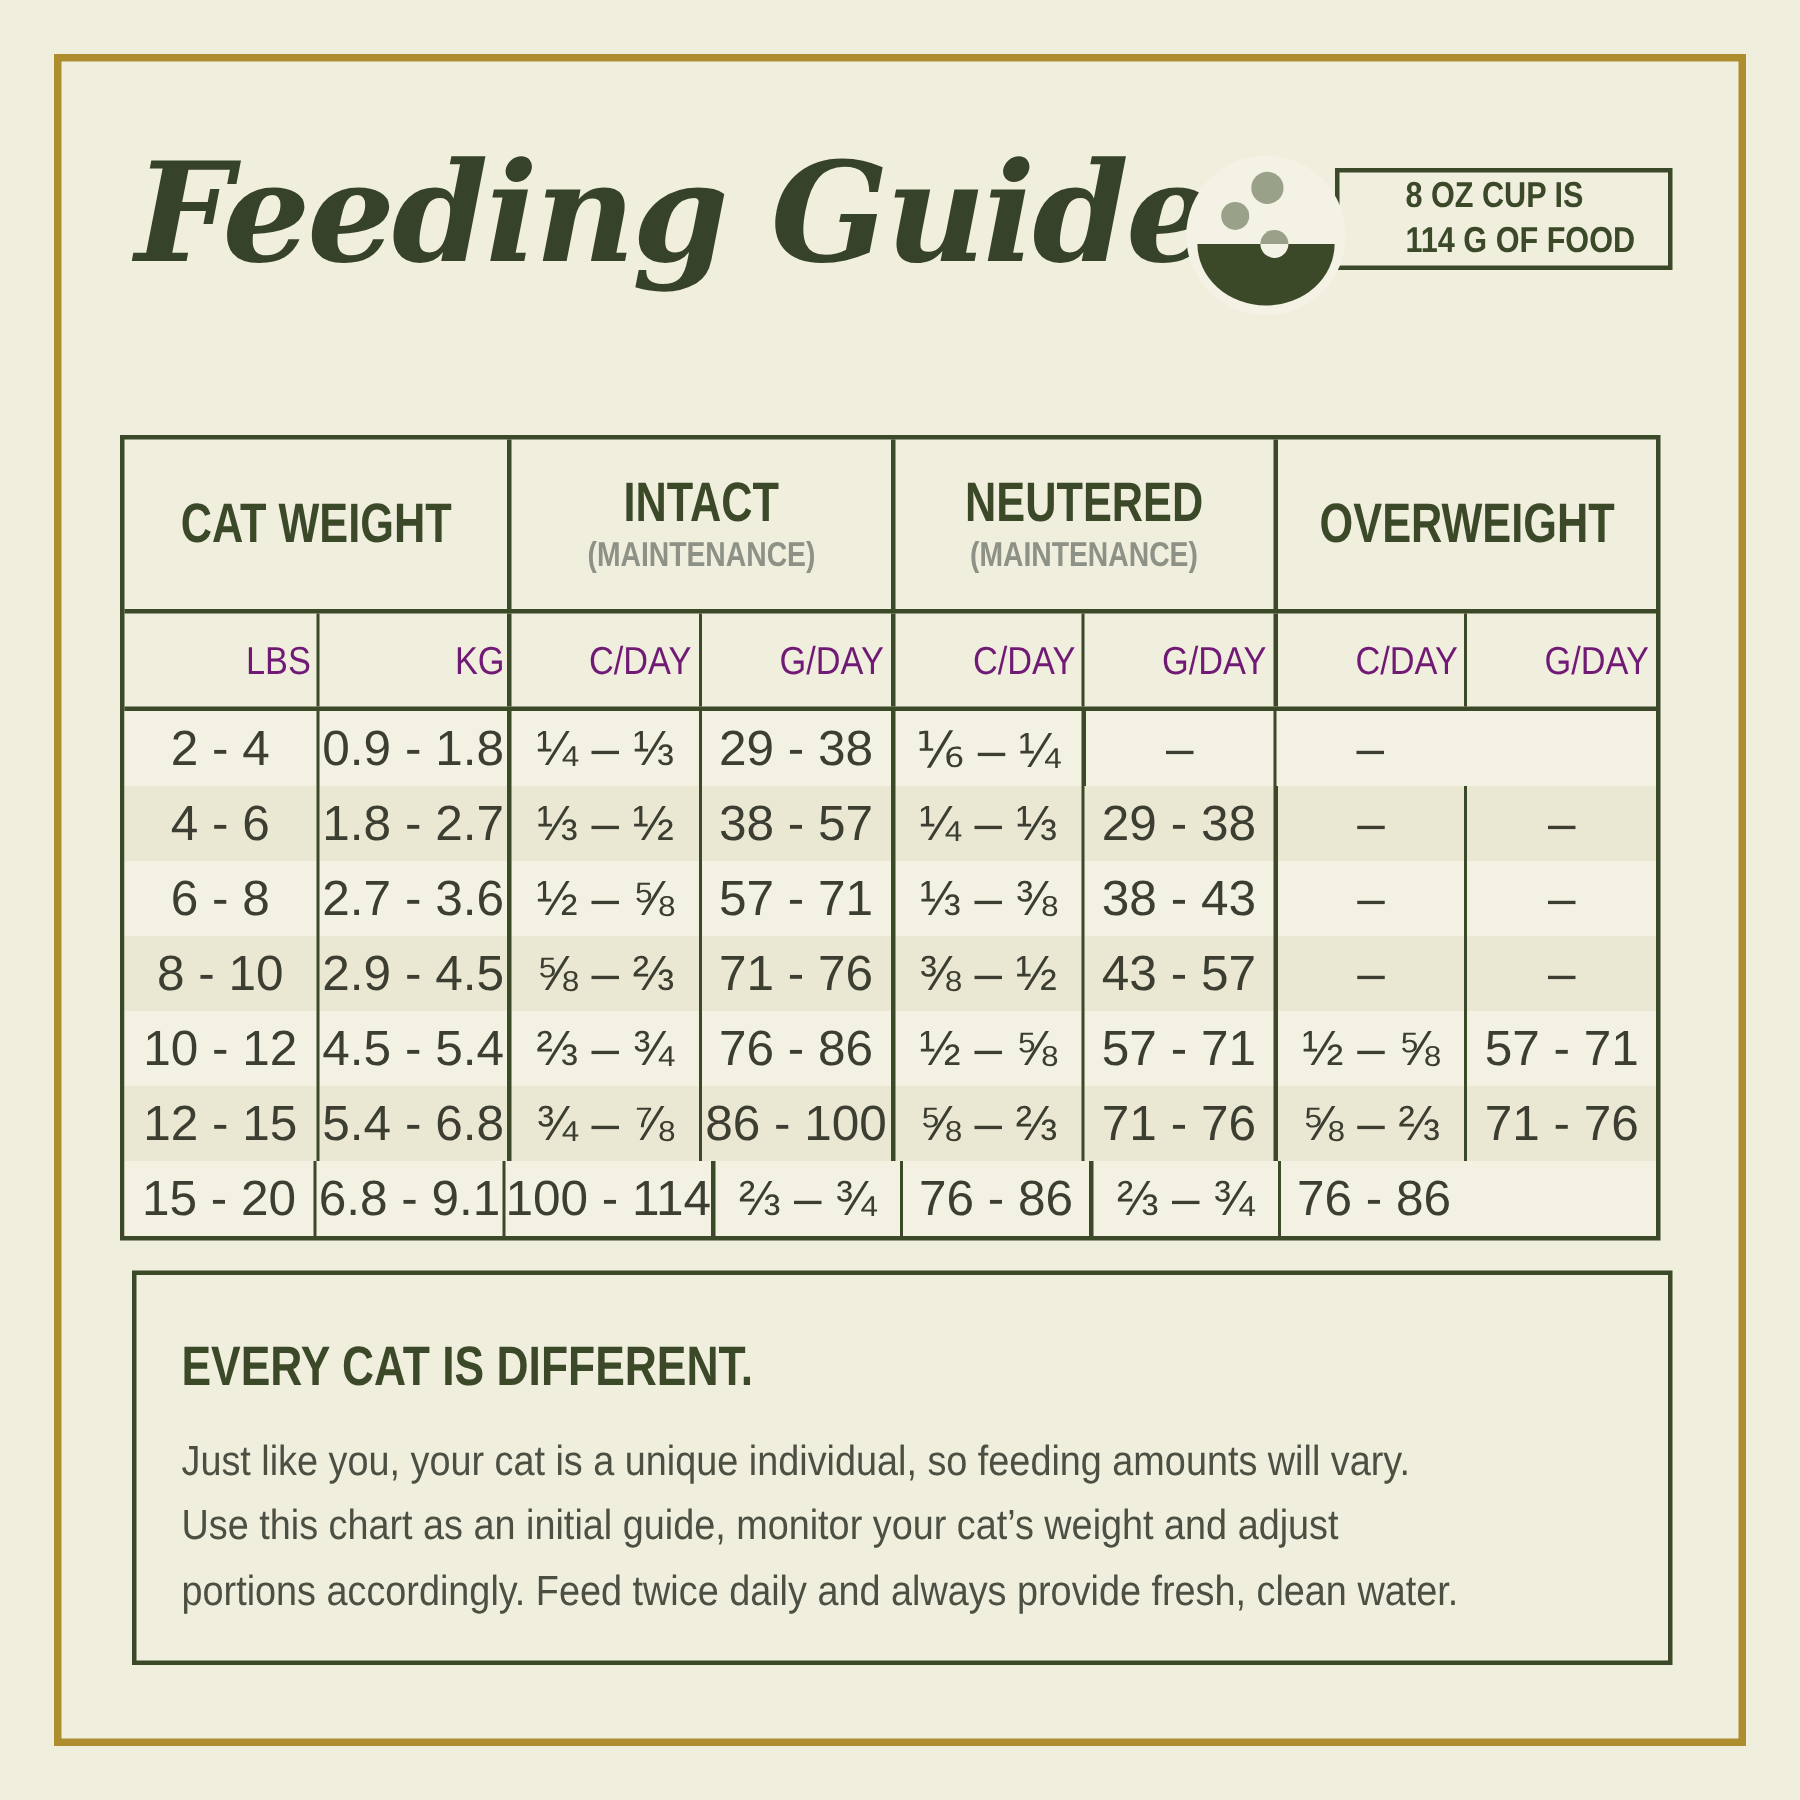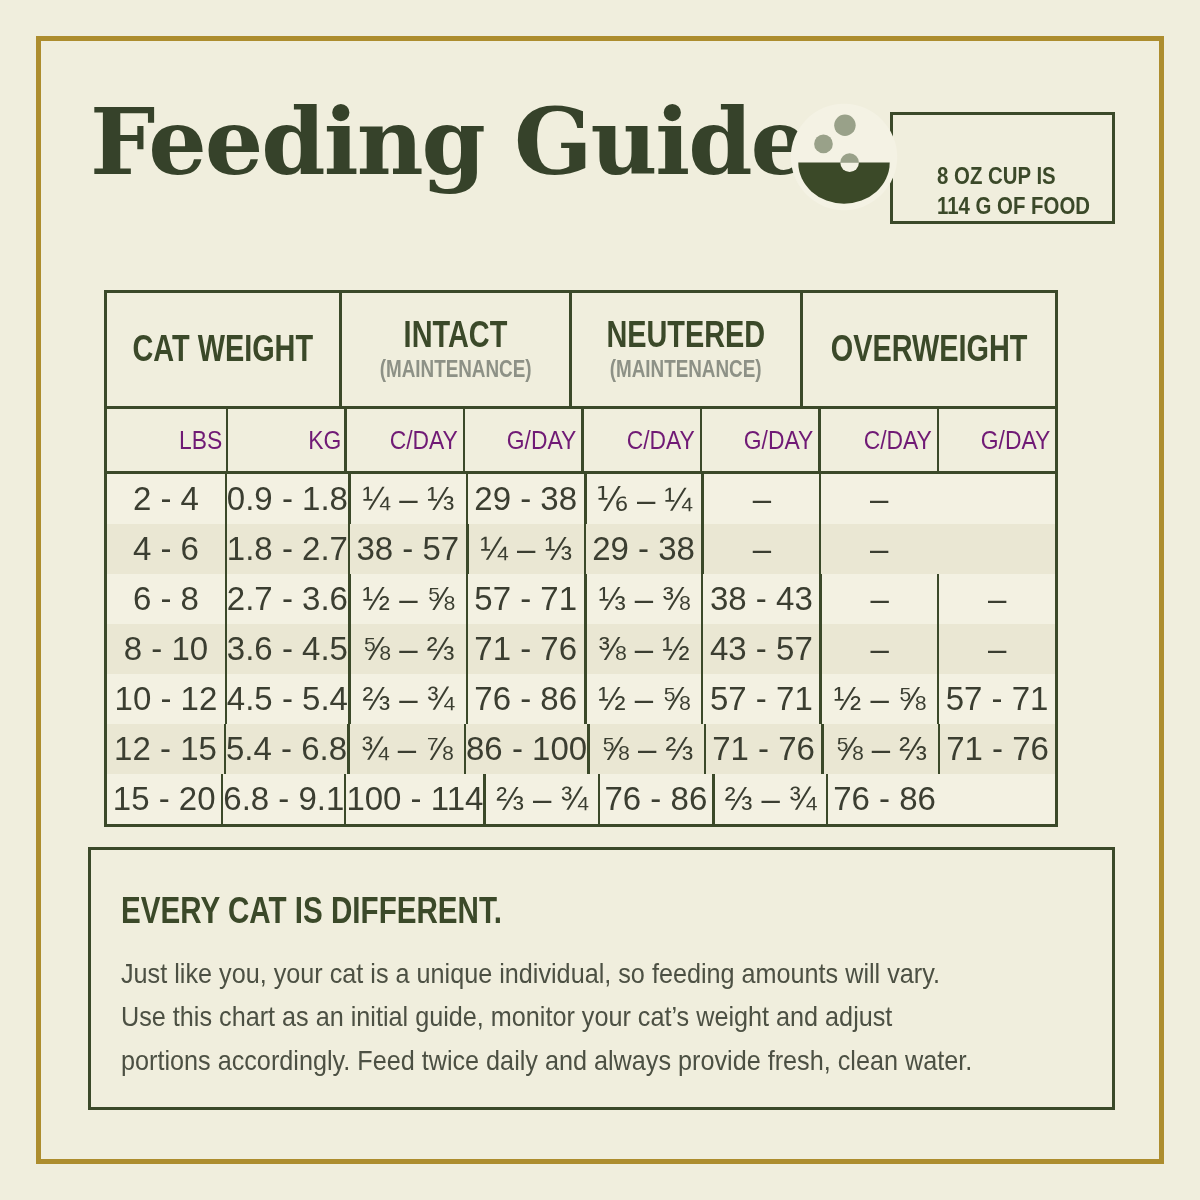--- a/index.html
+++ b/index.html
@@ -21,42 +21,42 @@
   }
   .frame{
     position:absolute;left:36px;top:36px;right:36px;bottom:36px;
     border:5px solid var(--gold);
     pointer-events:none;
   }
   
   .title{
     position:absolute;left:90px;top:88px;
     font-family:"DejaVu Serif","Liberation Serif",serif;
-    font-weight:700;
+    font-style:italic;font-weight:700;
     font-size:92px;letter-spacing:-2px;
     color:#36422a;
   }
   
   .cup-box{
-    position:absolute;left:890px;top:112px;width:225px;height:112px;
+    position:absolute;left:890px;top:112px;width:225px;height:68px;
     border:3px solid var(--green);
-    display:flex;flex-direction:column;justify-content:flex-end;
+    display:flex;flex-direction:column;justify-content:center;
     padding-left:44px;
   }
   .cup-box .line{
     font-size:24px;font-weight:bold;color:var(--green);
     line-height:1.25;white-space:nowrap;
     transform:scaleX(.85);transform-origin:left center;
   }
   .bowl-icon{
     position:absolute;left:788px;top:101px;width:112px;height:112px;
   }
   
   .ftable{
-    position:absolute;left:104px;top:290px;width:954px;
+    position:absolute;left:80px;top:290px;width:1027px;
     border:3px solid var(--green);
     background:var(--cream);
   }
   .header-row{
     display:grid;grid-template-columns:repeat(4,1fr);
     height:113px;
   }
   .hcell{
     display:flex;flex-direction:column;align-items:center;justify-content:center;
   }
@@ -191,39 +191,40 @@
         <div class="tcell c1">0.9 - 1.8</div>
         <div class="tcell c2">¼ – ⅓</div>
         <div class="tcell c3">29 - 38</div>
         <div class="tcell c4">⅙ – ¼</div>
         <div class="tcell c6">–</div>
         <div class="tcell c7">–</div>
       </div>
       <div class="trow">
         <div class="tcell c0">4 - 6</div>
         <div class="tcell c1">1.8 - 2.7</div>
+        <div class="tcell c2">⅓ – ½</div>
         <div class="tcell c3">38 - 57</div>
         <div class="tcell c4">¼ – ⅓</div>
         <div class="tcell c5">29 - 38</div>
         <div class="tcell c6">–</div>
         <div class="tcell c7">–</div>
       </div>
       <div class="trow">
         <div class="tcell c0">6 - 8</div>
         <div class="tcell c1">2.7 - 3.6</div>
         <div class="tcell c2">½ – ⅝</div>
         <div class="tcell c3">57 - 71</div>
         <div class="tcell c4">⅓ – ⅜</div>
         <div class="tcell c5">38 - 43</div>
         <div class="tcell c6">–</div>
         <div class="tcell c7">–</div>
       </div>
       <div class="trow">
         <div class="tcell c0">8 - 10</div>
-        <div class="tcell c1">3.6 - 4.5</div>
+        <div class="tcell c1">2.9 - 4.5</div>
         <div class="tcell c2">⅝ – ⅔</div>
         <div class="tcell c3">71 - 76</div>
         <div class="tcell c4">⅜ – ½</div>
         <div class="tcell c5">43 - 57</div>
         <div class="tcell c6">–</div>
         <div class="tcell c7">–</div>
       </div>
       <div class="trow">
         <div class="tcell c0">10 - 12</div>
         <div class="tcell c1">4.5 - 5.4</div>

